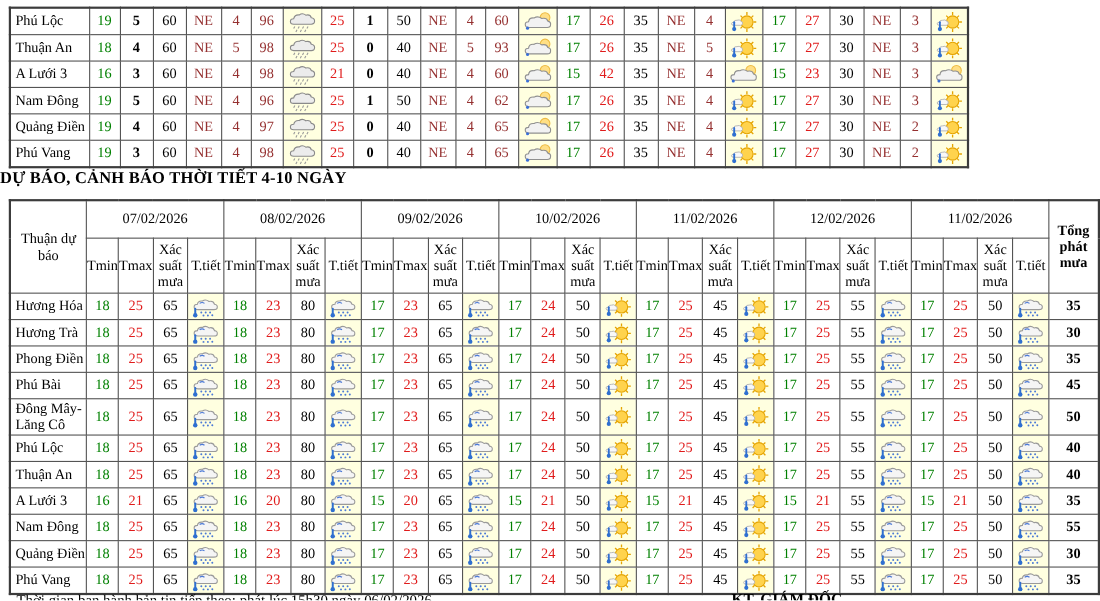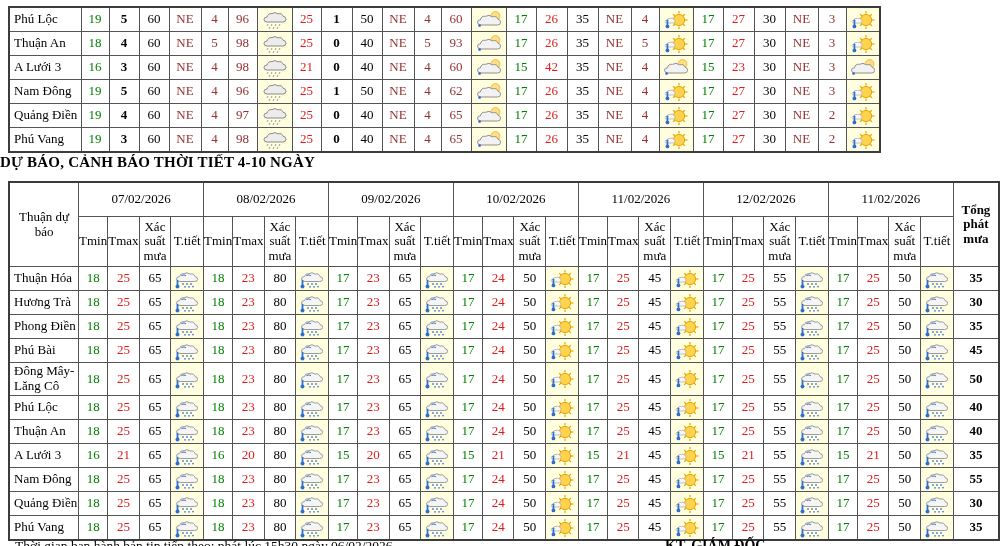--- a/index.html
+++ b/index.html
@@ -612,21 +612,21 @@
           <th>Xác suất mưa</th>
           <th>T.tiết</th>
           <th>Tmin</th>
           <th>Tmax</th>
           <th>Xác suất mưa</th>
           <th>T.tiết</th>
         </tr>
     </thead>
     <tbody id="fc-body">
         <tr>
-          <td class="name">Thuận Hóa</td>
+          <td class="name">Hương Hóa</td>
           <td class="g">18</td>
           <td class="r">25</td>
           <td class="k">65</td>
           <td class="icn">
             <svg width="30" height="20" viewBox="0 0 30 20">
               <path d="M8 12.5 Q4.5 12.5 4.5 10 Q4.5 7.6 7.5 7.6 Q8 4.2 12 4.7 Q15 2.6 18 5.1 Q22 4.1 23 7.6 Q26 8.1 25.5 10.6 Q25.5 12.5 22.5 12.5 Z" fill="#f5f5f5" stroke="#9a9a9a" stroke-width="1"></path>
               <path d="M9.5 6.8 q2.2 -1.6 4.4 0" stroke="#4b79d6" stroke-width="1.1" fill="none"></path>
               <g fill="#4b79d6">
                 <circle cx="11" cy="15" r="0.9"></circle>
                 <circle cx="15" cy="15" r="0.9"></circle>

